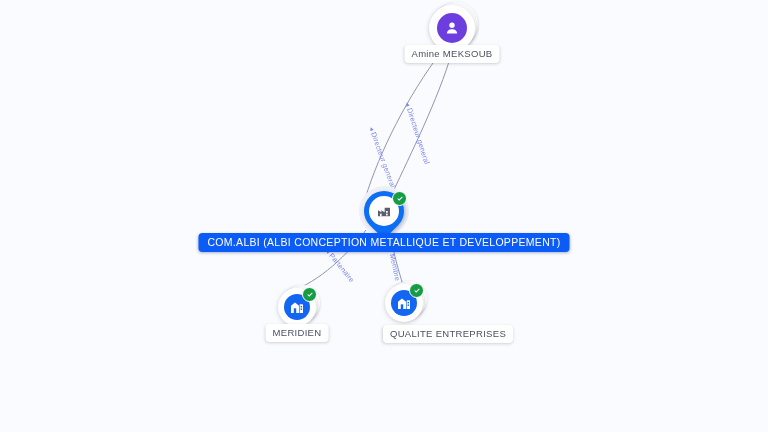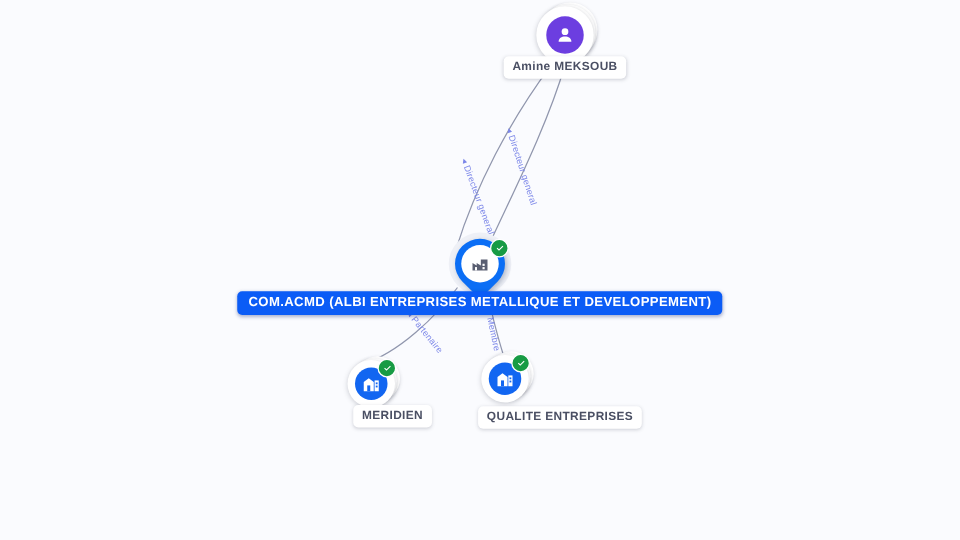--- a/index.html
+++ b/index.html
@@ -151,21 +151,20 @@
     transform: translate(-50%, 0);
     background: #ffffff;
     color: #4a4f63;
     font-size: 9.5px;
     letter-spacing: 0.3px;
     padding: 3px 7px 4px 7px;
     border-radius: 4px;
     white-space: nowrap;
     box-shadow: 0 1px 3px rgba(60,64,80,0.22);
     z-index: 8;
-    font-weight: bold;
   }
   .node-label.selected {
     background: #0b5cf6;
     color: #ffffff;
     font-size: 10.5px;
     padding: 3px 9px 4px 9px;
     box-shadow: 0 1px 3px rgba(20,40,120,0.35);
   }
   .edge-label {
     fill: #7b86e8;
@@ -225,21 +224,21 @@
           <rect x="6" y="16" width="2.4" height="4" fill="#ffffff"></rect>
         </svg>
       </div>
       <div class="badge-check" style="right:-3px; top:0px;">
         <svg width="8" height="8" viewBox="0 0 24 24" aria-hidden="true">
           <path d="M20 6.5L9.6 17 4 11.4l2-2 3.6 3.6L18 4.5z" fill="#ffffff"></path>
         </svg>
       </div>
     </div>
   </div>
-  <div class="node-label selected" style="left:384px; top:233px;">COM.ACMD (ALBI ENTREPRISES METALLIQUE ET DEVELOPPEMENT)</div>
+  <div class="node-label selected" style="left:384px; top:233px;">COM.ALBI (ALBI CONCEPTION METALLIQUE ET DEVELOPPEMENT)</div>
 
   <div class="node company-node" style="left:297px; top:307px;">
     <div class="stack" style="width:36px;height:36px;left:62%;top:40%;"></div>
     <div class="stack" style="width:37px;height:37px;left:56%;top:45%;"></div>
     <div class="disc-main">
       <div class="company-circle">
         <svg width="16" height="16" viewBox="0 0 24 24" aria-hidden="true">
           <path d="M3 21V10l6-4.6L15 10v11z" fill="#ffffff"></path>
           <rect x="16" y="8" width="5" height="13" fill="#ffffff"></rect>
           <rect x="7.2" y="14" width="3.6" height="7" fill="#1266f1"></rect>
@@ -247,21 +246,21 @@
           <rect x="17.4" y="14.2" width="2.2" height="2.2" fill="#1266f1"></rect>
         </svg>
       </div>
       <div class="badge-check" style="right:-1px; top:-1px;">
         <svg width="8" height="8" viewBox="0 0 24 24" aria-hidden="true">
           <path d="M20 6.5L9.6 17 4 11.4l2-2 3.6 3.6L18 4.5z" fill="#ffffff"></path>
         </svg>
       </div>
     </div>
   </div>
-  <div class="node-label" style="left:314px; top:324px;">MERIDIEN</div>
+  <div class="node-label" style="left:297px; top:324px;">MERIDIEN</div>
 
   <div class="node company-node" style="left:404px; top:303px;">
     <div class="stack" style="width:36px;height:36px;left:62%;top:40%;"></div>
     <div class="stack" style="width:37px;height:37px;left:56%;top:45%;"></div>
     <div class="disc-main">
       <div class="company-circle">
         <svg width="16" height="16" viewBox="0 0 24 24" aria-hidden="true">
           <path d="M3 21V10l6-4.6L15 10v11z" fill="#ffffff"></path>
           <rect x="16" y="8" width="5" height="13" fill="#ffffff"></rect>
           <rect x="7.2" y="14" width="3.6" height="7" fill="#1266f1"></rect>

